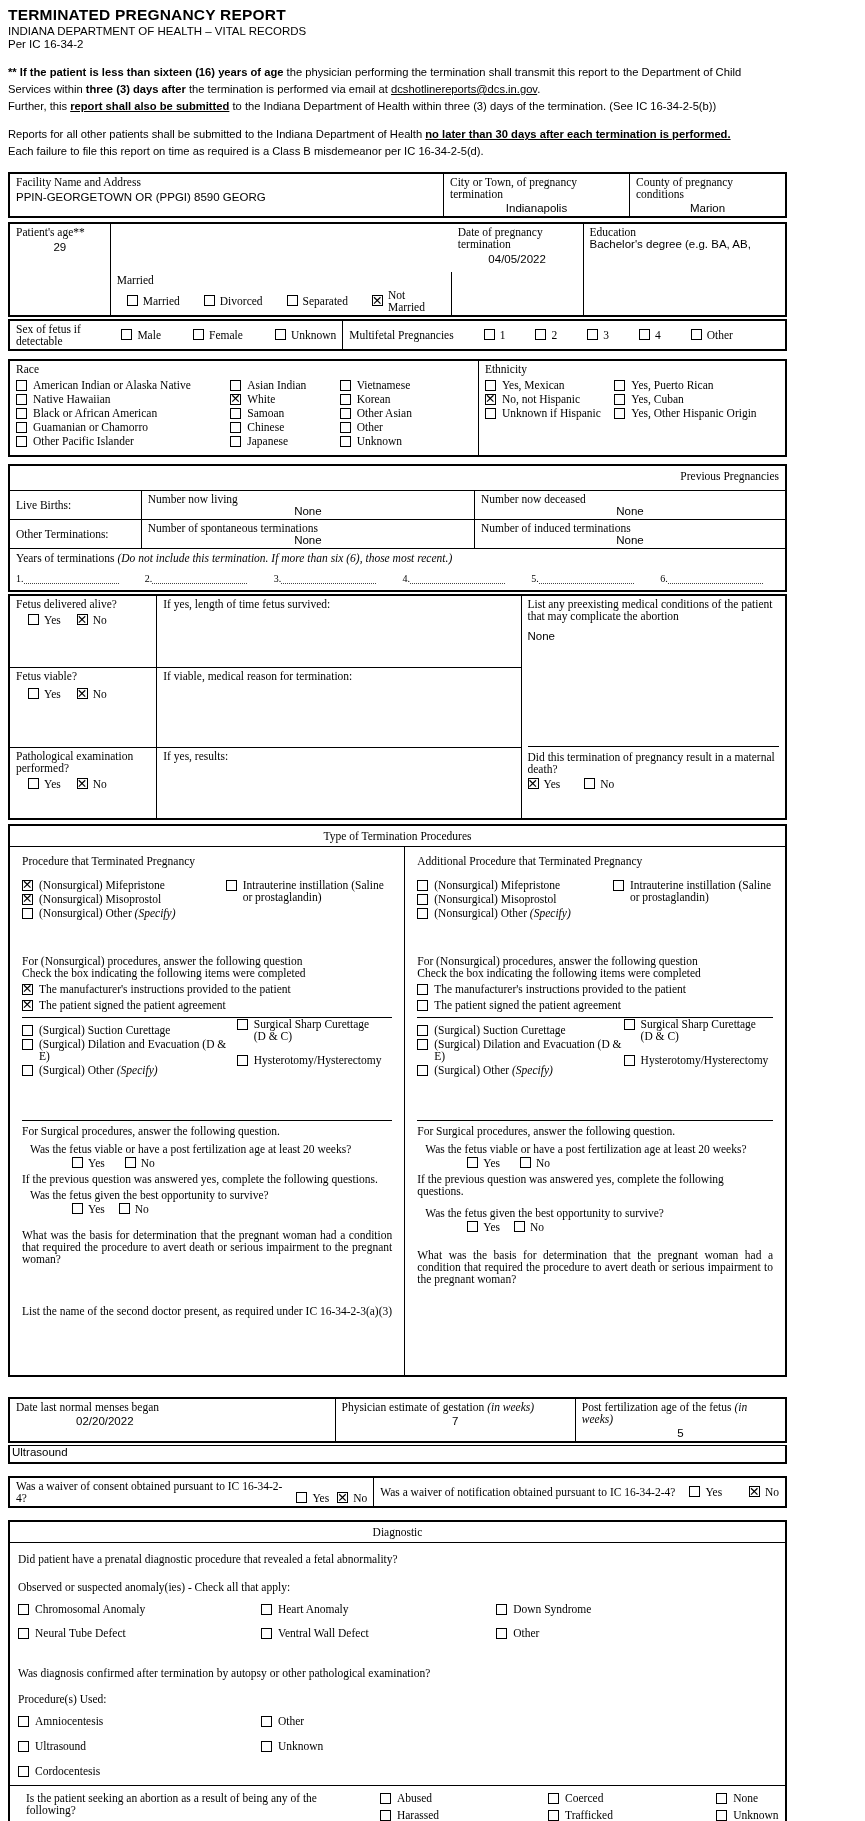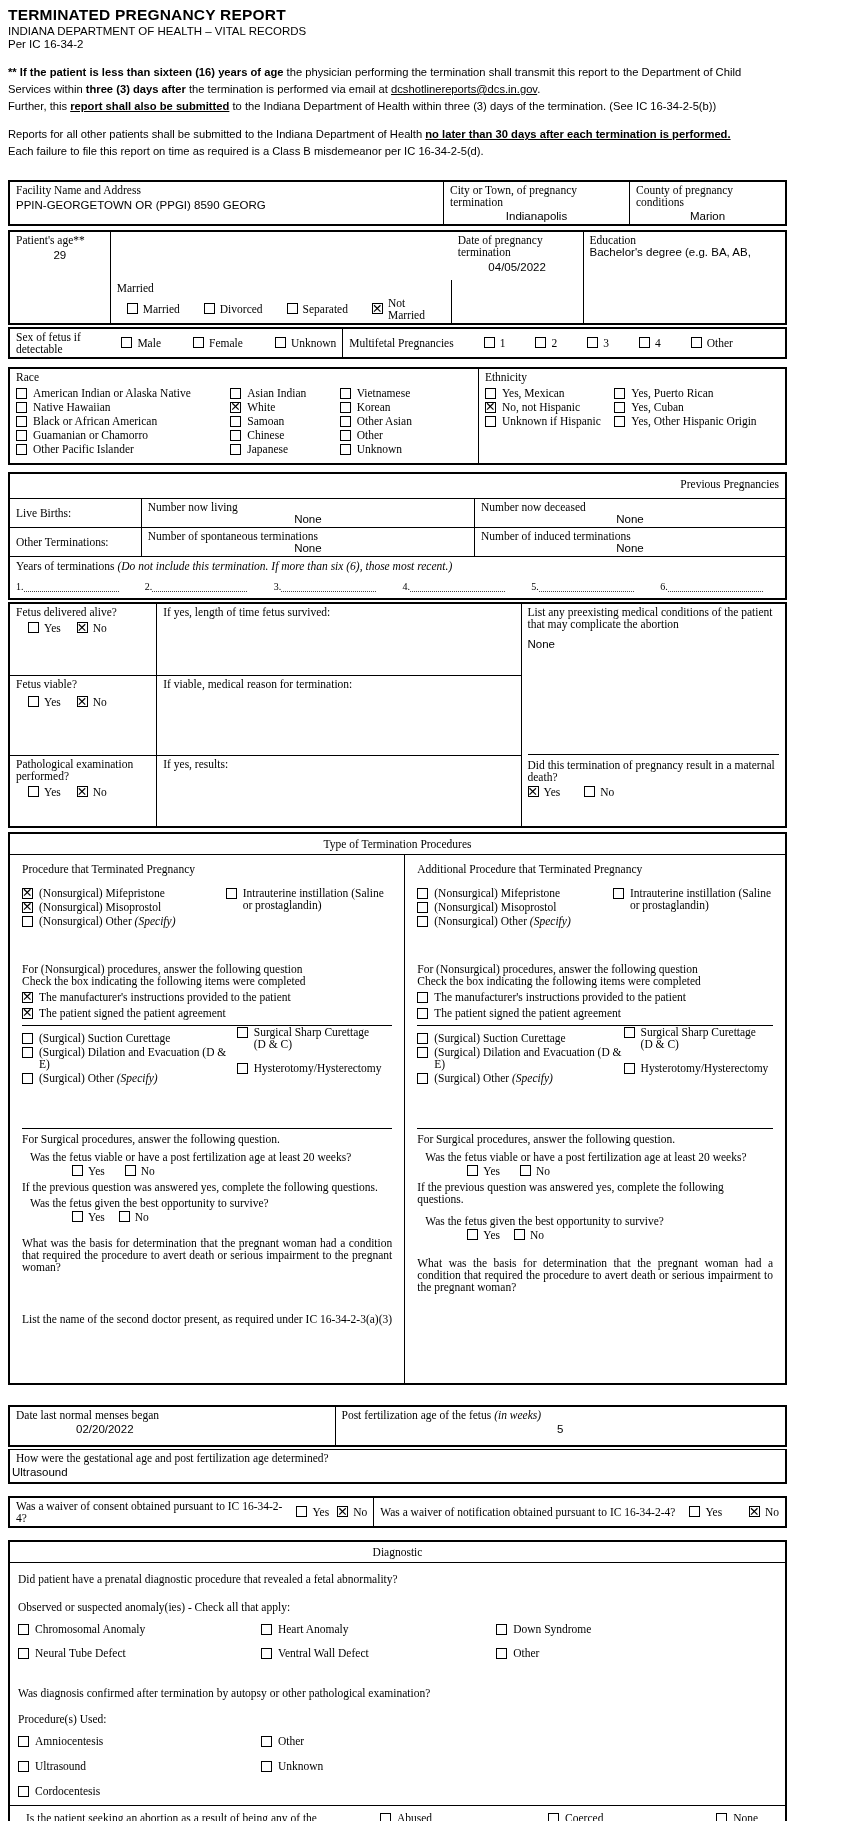--- a/index.html
+++ b/index.html
@@ -44,21 +44,21 @@
 
   <div class="instr sans">
     <span class="b">** If the patient is less than sixteen (16) years of age</span><span> the physician performing the termination shall transmit this report to the Department of Child Services within </span><span class="b">three (3) days after</span><span> the termination is performed via email at </span><span class="u">dcshotlinereports@dcs.in.gov</span><span>.</span><br>
     <span>Further, this </span><span class="b u">report shall also be submitted</span><span> to the Indiana Department of Health within three (3) days of the termination.  (See IC 16-34-2-5(b))</span>
   </div>
   <div class="instr sans" style="margin-top:12px;">
     <span>Reports for all other patients shall be submitted to the Indiana Department of Health </span><span class="b u">no later than 30 days after each termination is performed.</span><br>
     <span>Each failure to file this report on time as required is a Class B misdemeanor per IC 16-34-2-5(d).</span>
   </div>
 
-  <div class="box row lbl" style="margin-top:20px; min-height:44px;">
+  <div class="box row lbl" style="margin-top:12px; min-height:44px;">
     <div class="cell brd-r" style="flex:0 0 56%;">
       <div>Facility Name and Address</div>
       <div class="val" style="margin-top:3px;">PPIN-GEORGETOWN OR (PPGI) 8590 GEORG</div>
     </div>
     <div class="cell brd-r" style="flex:0 0 24%;">
       <div>City or Town, of pregnancy termination</div>
       <div class="val ctr" style="margin-top:2px;">Indianapolis</div>
     </div>
     <div class="cell" style="flex:1;">
       <div>County of pregnancy conditions</div>
@@ -579,32 +579,35 @@
         <div style="margin-top:16px; text-align:justify;">What was the basis for determination that the pregnant woman had a condition that required the procedure to avert death or serious impairment to the pregnant woman?</div>
       </div>
     </div>
   </div>
 
   <div class="box row lbl" style="margin-top:20px; min-height:42px;">
     <div class="cell brd-r" style="flex:0 0 42%;">
       <div>Date last normal menses began</div>
       <div class="val" style="margin-top:2px; padding-left:60px;">02/20/2022</div>
     </div>
+    <div class="cell brd-r" style="flex:0 0 31%;">
+      <div><span>Physician estimate of gestation </span><span class="it">(in weeks)</span></div>
+      <div class="val ctr" style="margin-top:2px;">7</div>
+    </div>
     <div class="cell" style="flex:1;">
       <div><span>Post fertilization age of the fetus </span><span class="it">(in weeks)</span></div>
       <div class="val ctr" style="margin-top:2px;">5</div>
     </div>
   </div>
   <div class="box lbl" style="margin-top:2px; border-top-width:1.5px;">
-    <div class="cell">How were the gestational age and post fertilization age determined?</div>
     <div class="val" style="padding:0 2px 4px;">Ultrasound</div>
   </div>
 
   <div class="box row lbl" style="margin-top:12px; min-height:24px; align-items:center;">
-    <div class="cell brd-r row" style="flex:0 0 47%; align-items:center; gap:8px;">
+    <div class="cell brd-r row" style="flex:0 0 47%; align-items:flex-end; gap:8px;">
       <span>Was a waiver of consent obtained pursuant to IC 16-34-2-4?</span>
       <span class="ynpair">
           <span class="cb"></span>
           <span>Yes</span>
         </span>
       <span class="ynpair">
           <span class="cb checked"></span>
           <span>No</span>
         </span>
     </div>

